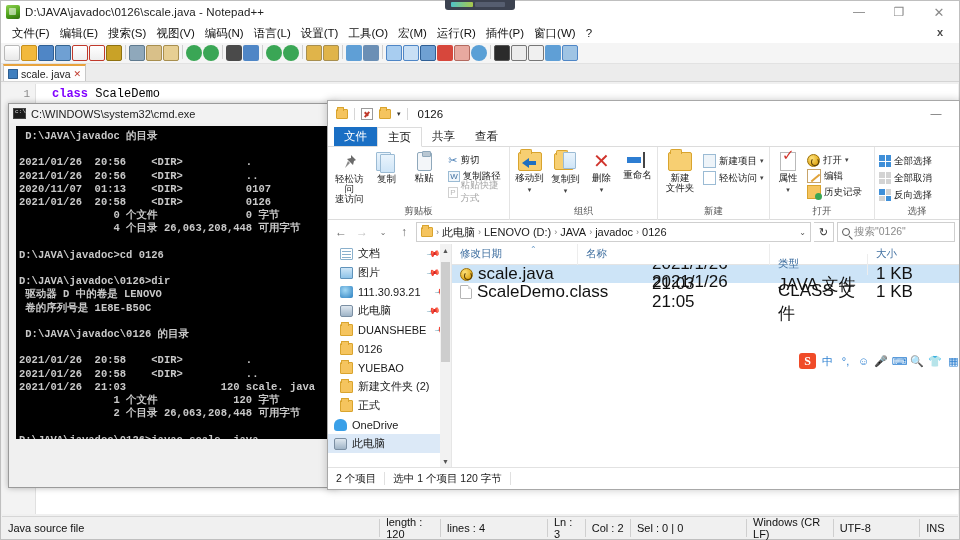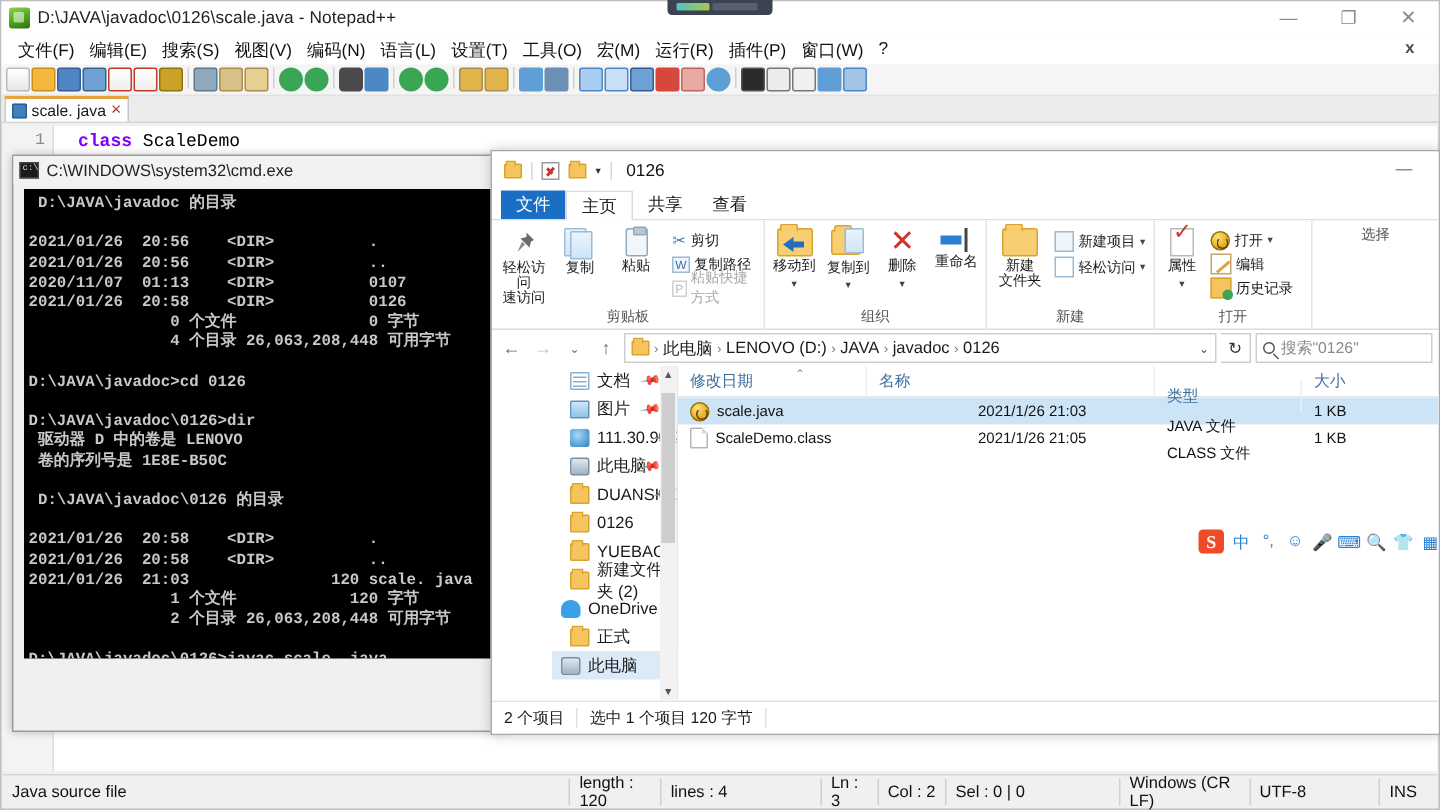--- a/index.html
+++ b/index.html
@@ -225,21 +225,21 @@
   .refreshbtn{width:20px;height:20px;border:1px solid #cfcfcf;border-left:none;background:#fff;
               display:flex;align-items:center;justify-content:center;font-size:11px;color:#333;}
   #searchbox{width:118px;height:20px;border:1px solid #cfcfcf;background:#fff;display:flex;
              align-items:center;gap:4px;padding:0 4px;font-size:10.5px;color:#8a8a8a;}
   .magni{width:8px;height:8px;border:1.4px solid #555;border-radius:50%;position:relative;flex:none;}
   .magni:after{content:"";position:absolute;right:-4px;bottom:-3px;width:5px;height:1.4px;
     background:#555;transform:rotate(45deg);}
 
   #exp-main{flex:1;display:flex;overflow:hidden;background:#fff;}
   #exp-nav{width:124px;background:#fff;border-right:1px solid #e6e6e6;overflow:hidden;
-           position:relative;flex:none;padding-left:40px;}
+           position:relative;flex:none;}
   .navitem{height:19px;display:flex;align-items:center;gap:5px;padding-left:12px;
            font-size:11px;color:#1a1a1a;position:relative;}
   .navitem.sel{background:#dce9f7;}
   .navitem .pin{position:absolute;right:12px;color:#6a6a6a;font-size:9px;transform:rotate(35deg);}
   .navico{width:13px;height:12px;flex:none;position:relative;}
   .ico-doc{background:#fff;border:1px solid #8ab0cc;border-radius:1px;}
   .ico-doc:after{content:"";position:absolute;left:1px;top:2px;right:1px;height:1px;
     background:#8ab0cc;box-shadow:0 3px 0 #8ab0cc,0 6px 0 #8ab0cc;}
   .ico-pic{background:linear-gradient(180deg,#cfe6f7,#8fc3e8);border:1px solid #5f93bb;border-radius:1px;}
   .ico-net{background:radial-gradient(circle at 40% 35%,#a3d9f5,#2b7fc0);border-radius:2px;}
@@ -254,21 +254,21 @@
     display:flex;align-items:center;justify-content:center;font-size:7px;color:#555;}
   #navscroll .up{top:0;} #navscroll .dn{bottom:0;}
 
   #exp-list{flex:1;display:flex;flex-direction:column;overflow:hidden;}
   #list-head{height:21px;display:flex;align-items:center;border-bottom:1px solid #e4e4e4;
              font-size:10.5px;color:#3f6fa0;background:#fff;flex:none;position:relative;}
   #list-head .col{height:21px;display:flex;align-items:center;padding-left:8px;
                   border-right:1px solid #ededed;}
   #list-head .sortmark{position:absolute;left:78px;top:1px;color:#6a9bc9;font-size:8px;}
   .col-name{width:192px;} .col-date{width:126px;} .col-type{width:98px;margin-top:20px;} .col-size{width:70px;}
-  .lrow{height:18px;display:flex;align-items:center;font-size:10px;color:#111;}
+  .lrow{height:18px;display:flex;align-items:center;font-size:17px;color:#111;}
   .lrow.sel{background:#cde4f7;}
   .lrow .c{display:flex;align-items:center;gap:5px;padding-left:8px;}
   .classic{width:12px;height:14px;background:#fff;border:1px solid #b5b5b5;border-radius:1px;
            position:relative;flex:none;}
   .classic:after{content:"";position:absolute;right:-1px;top:-1px;border-top:4px solid #fff;
     border-left:4px solid #d7d7d7;}
 
   #exp-status{height:22px;border-top:1px solid #e2e2e2;background:#fff;display:flex;
               align-items:center;gap:0;font-size:10.5px;color:#1a1a1a;flex:none;padding-left:8px;}
   #exp-status .sb{padding:0 8px;border-right:1px solid #e0e0e0;height:13px;display:flex;align-items:center;}
@@ -585,20 +585,51 @@
           <div class="smallbtn">
             <span class="histic"></span>
             <span>历史记录</span>
           </div>
         </div>
       </div>
       <div class="glabel">打开</div>
     </div>
 
     <div class="rgroup" style="width:84px;border-right:none">
+      <div class="gitems" style="padding-top:4px">
+        <div style="display:flex;flex-direction:column;gap:3px">
+          <div class="smallbtn">
+            <span class="selic">
+                <i></i>
+                <i></i>
+                <i></i>
+                <i></i>
+              </span>
+            <span>全部选择</span>
+          </div>
+          <div class="smallbtn">
+            <span class="selic dim">
+                <i></i>
+                <i></i>
+                <i></i>
+                <i></i>
+              </span>
+            <span>全部取消</span>
+          </div>
+          <div class="smallbtn">
+            <span class="selic mix">
+                <i></i>
+                <i></i>
+                <i></i>
+                <i></i>
+              </span>
+            <span>反向选择</span>
+          </div>
+        </div>
+      </div>
       <div class="glabel">选择</div>
     </div>
   </div>
 
   <div id="exp-addressbar">
     <div class="navbtn">←</div>
     <div class="navbtn dim">→</div>
     <div class="navbtn" style="font-size:8px">⌄</div>
     <div class="navbtn">↑</div>
     <div id="crumbbox">
@@ -655,27 +686,27 @@
         <span>0126</span>
       </div>
       <div class="navitem">
         <span class="navico ico-folder"></span>
         <span>YUEBAO</span>
       </div>
       <div class="navitem">
         <span class="navico ico-folder"></span>
         <span>新建文件夹 (2)</span>
       </div>
+      <div class="navitem">
+        <span class="navico ico-folder"></span>
+        <span>正式</span>
+      </div>
       <div class="navitem" style="padding-left:6px">
         <span class="navico ico-cloud"></span>
         <span>OneDrive</span>
-      </div>
-      <div class="navitem">
-        <span class="navico ico-folder"></span>
-        <span>正式</span>
       </div>
       <div class="navitem sel" style="padding-left:6px">
         <span class="navico ico-pc"></span>
         <span>此电脑</span>
       </div>
       <div id="navscroll">
         <div class="up">▲</div>
         <div class="thumb"></div>
         <div class="dn">▼</div>
       </div>

